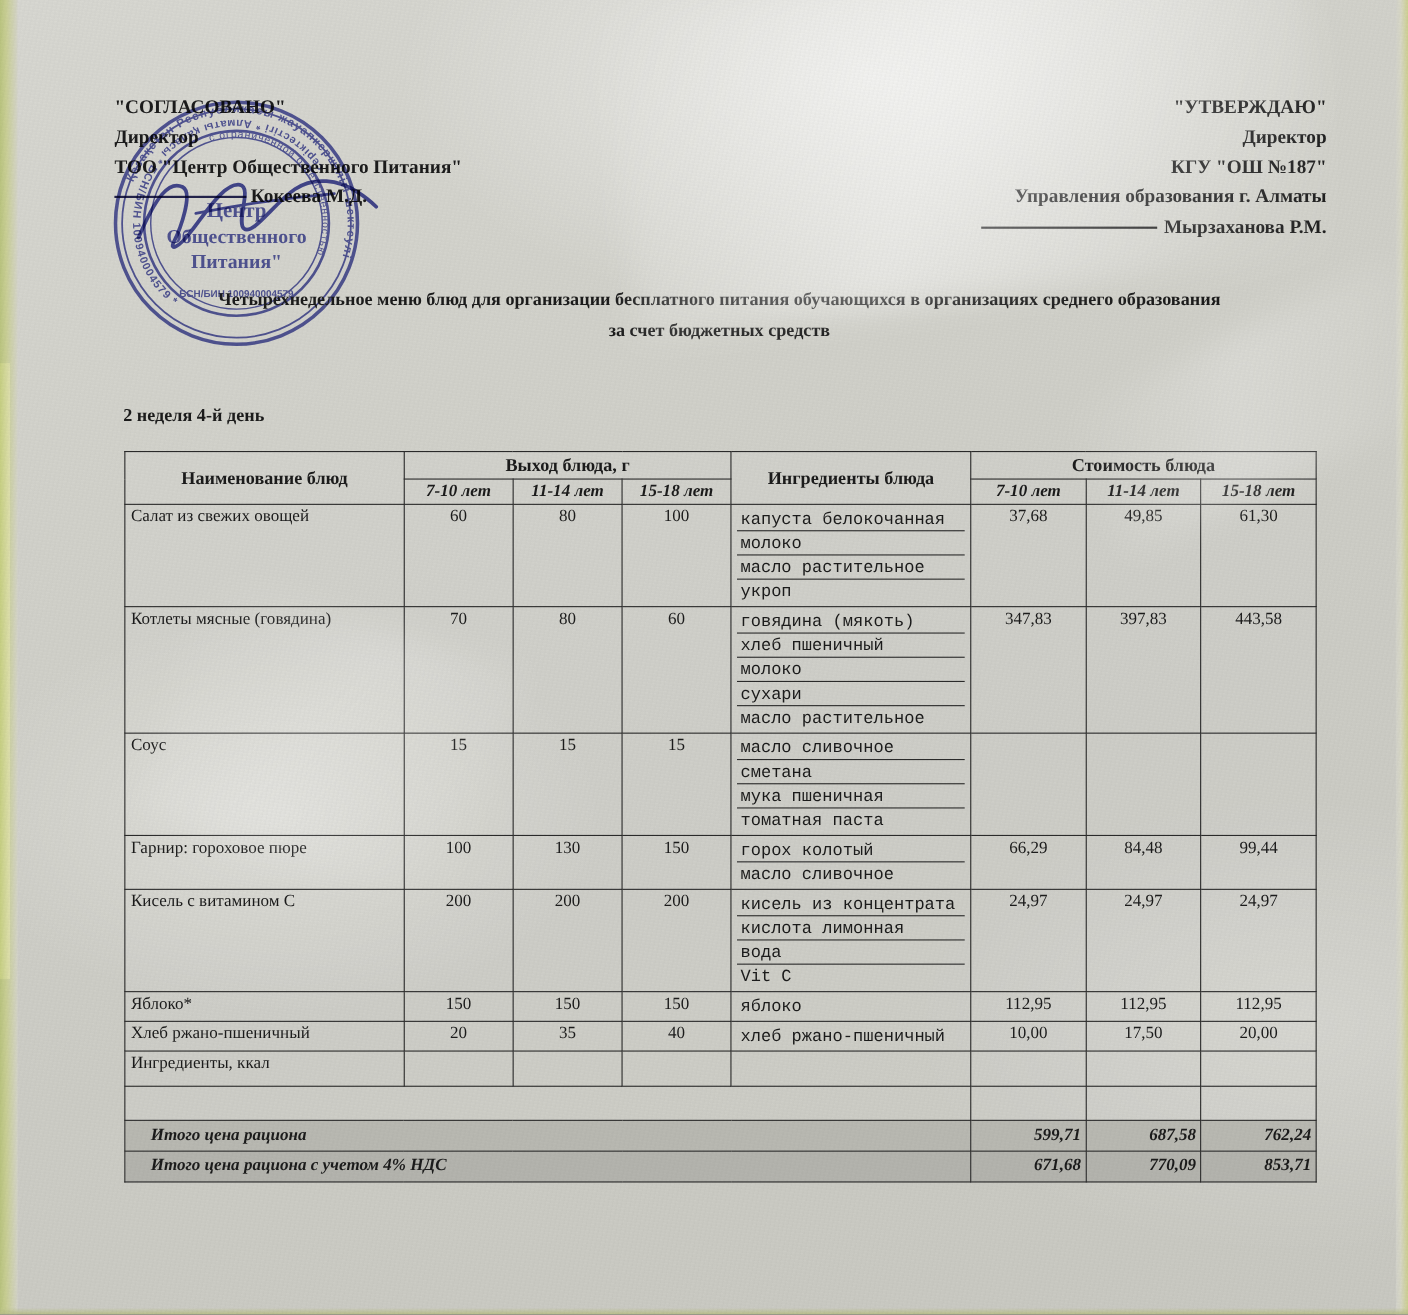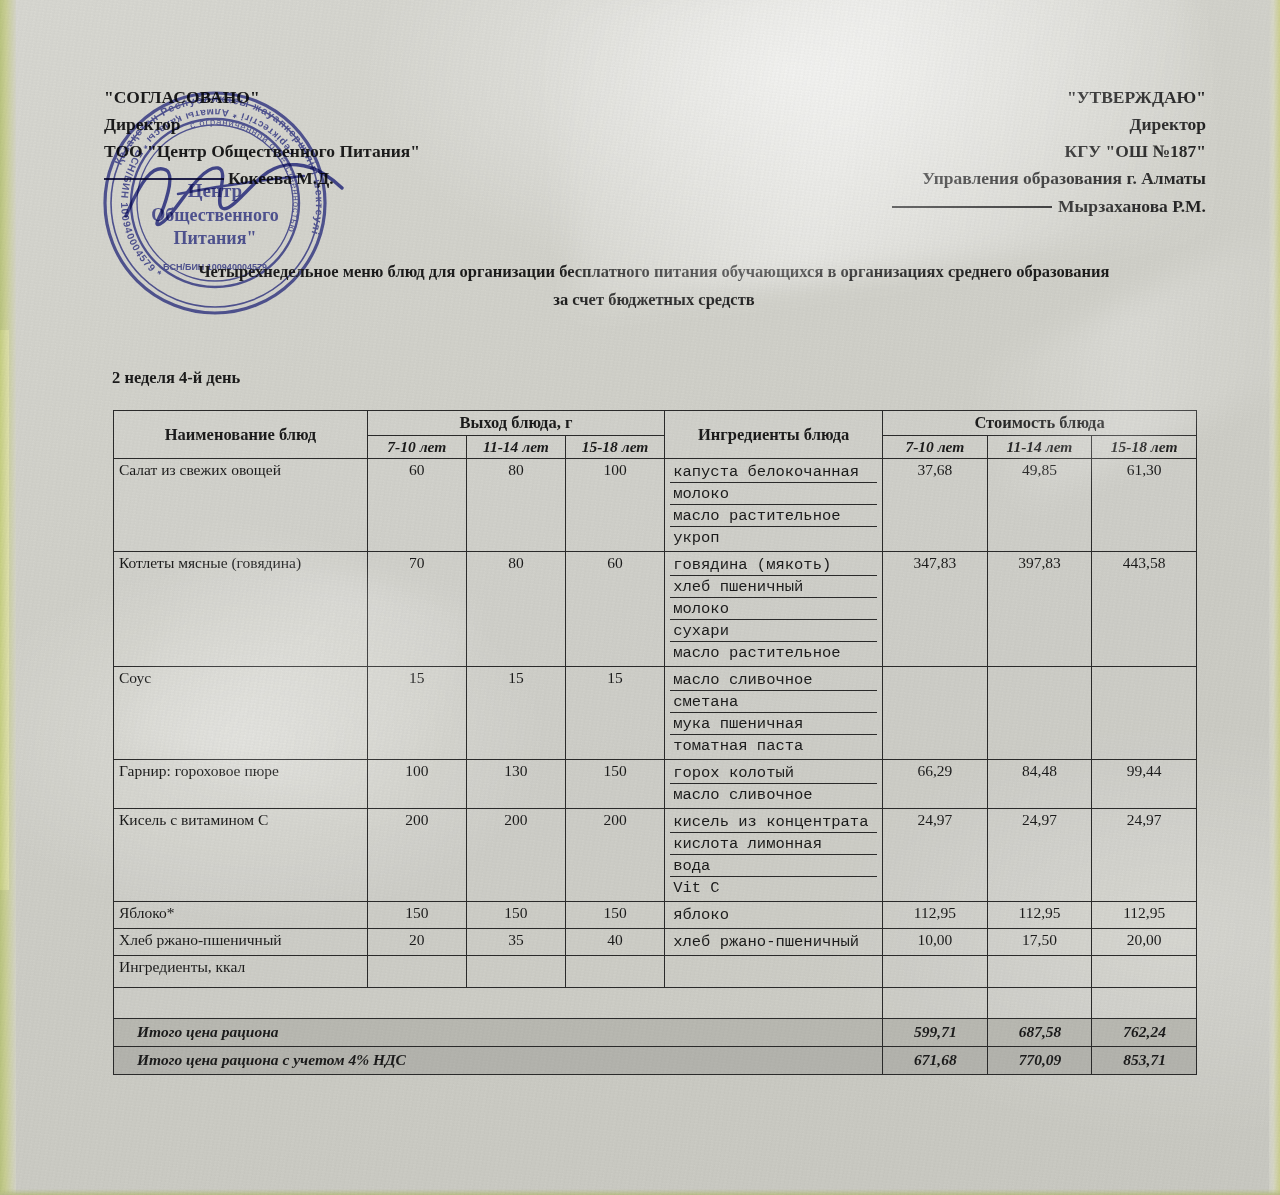--- a/index.html
+++ b/index.html
@@ -147,21 +147,21 @@
   tr.spacer td { height: 26px; }
   tr.kcal td   { height: 27px; }
   tr.total td {
     font-style: italic; font-weight: bold;
     background: #b4b4ae;
     height: 25px;
     vertical-align: middle;
     padding-top: 0;
   }
   tr.total td.t-label { text-align: left; padding-left: 23px; }
-  tr.total td.t-val   { padding-right: 4px; }
+  tr.total td.t-val   { text-align: right; padding-right: 4px; }
   tr.total.lighter td { background: #b9b9b2; }
   td.kcal-label { font-weight: bold; }
   .blank-strip td { border-left: 1.6px solid #2a2a2a; border-right: 1.6px solid #2a2a2a; }
 </style>
 </head>
 <body>
 
 <div id="page">
 
   <div class="edge-left"></div>

